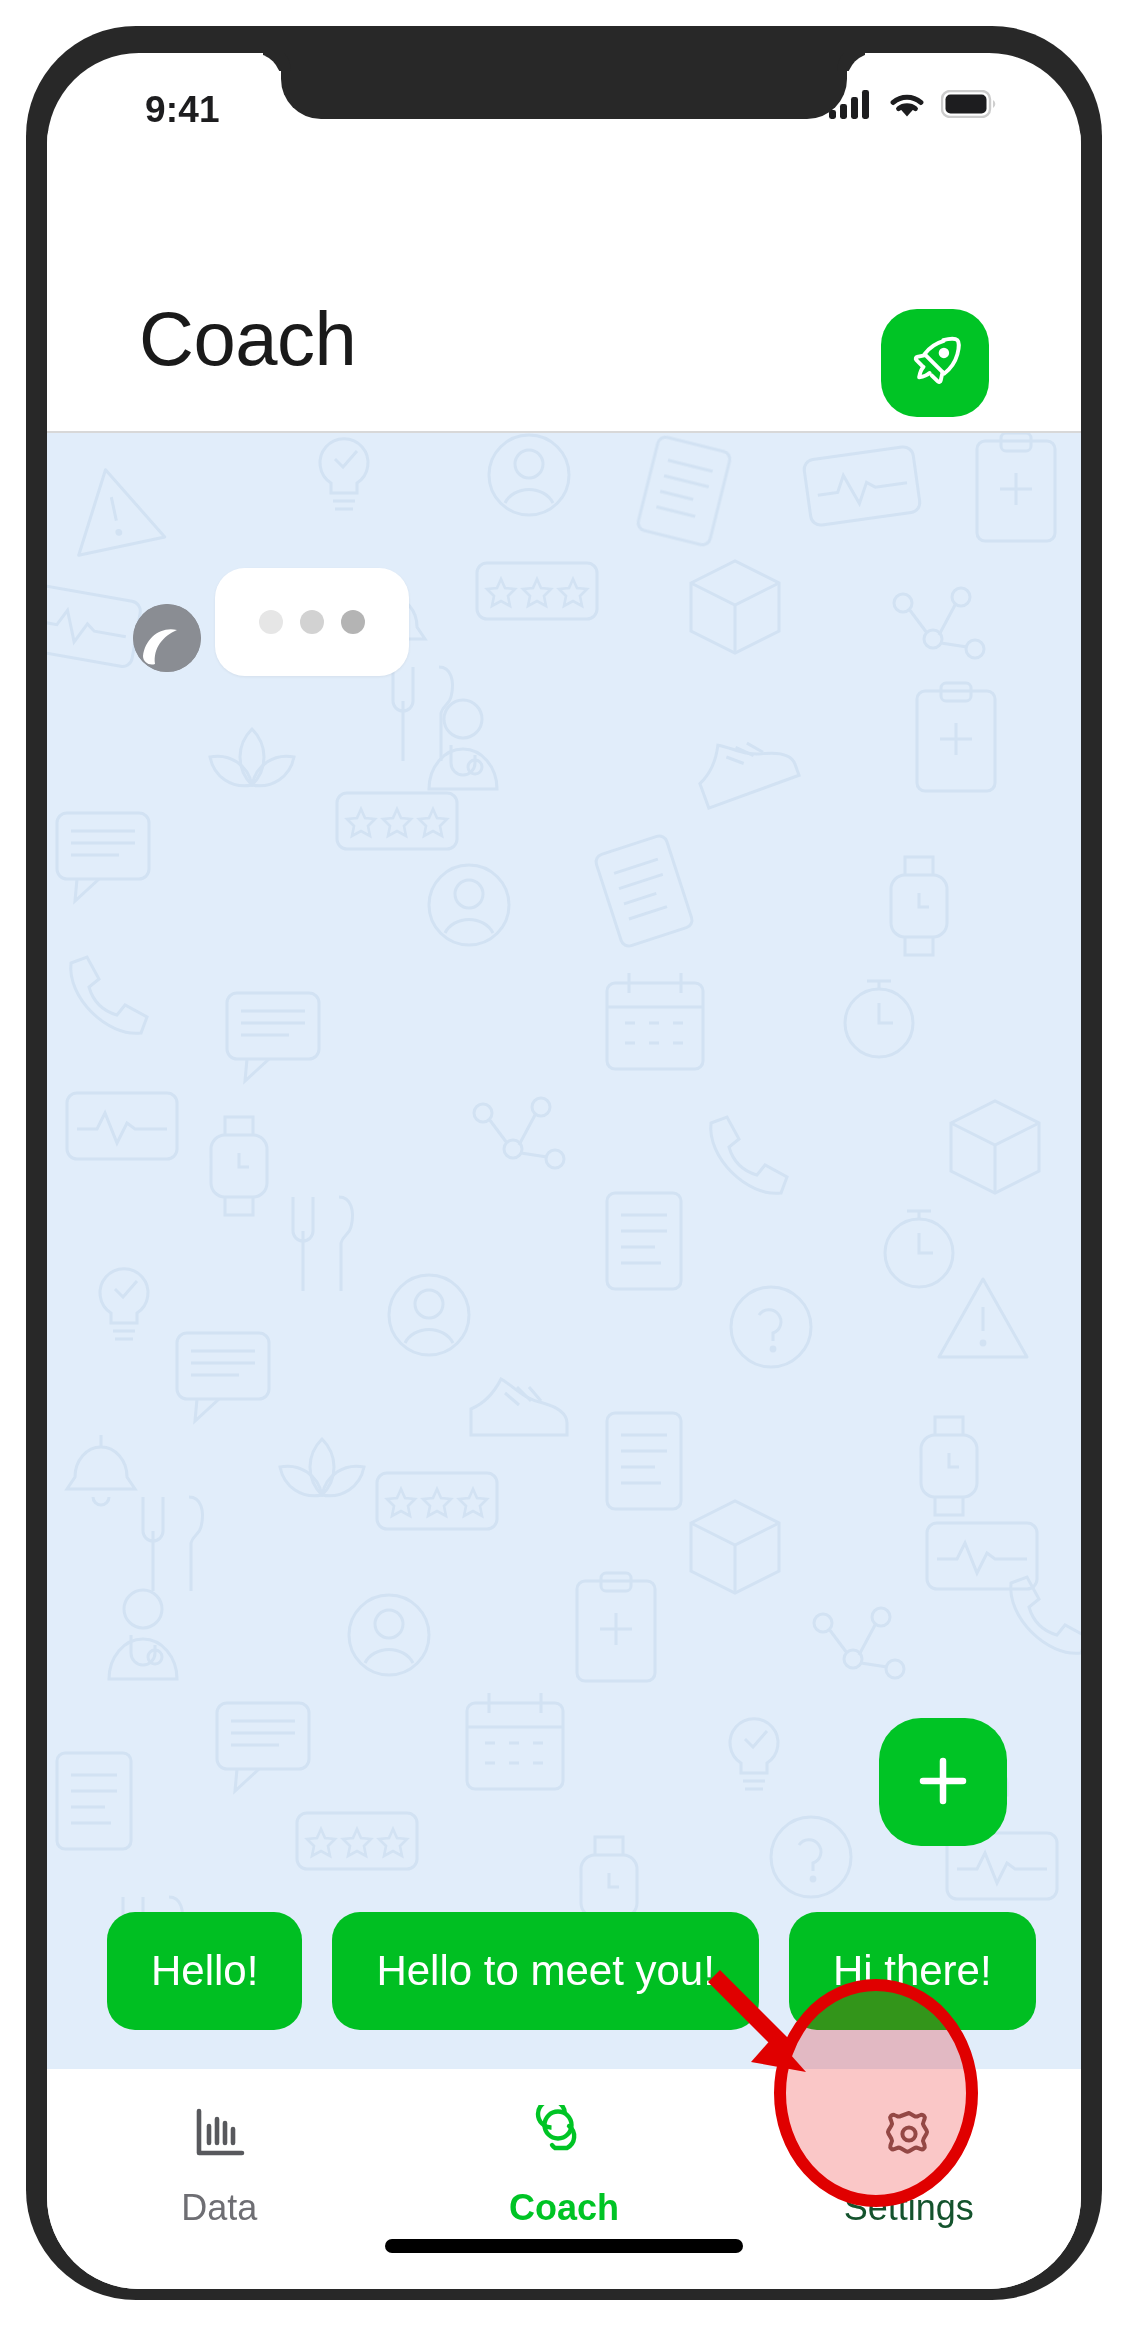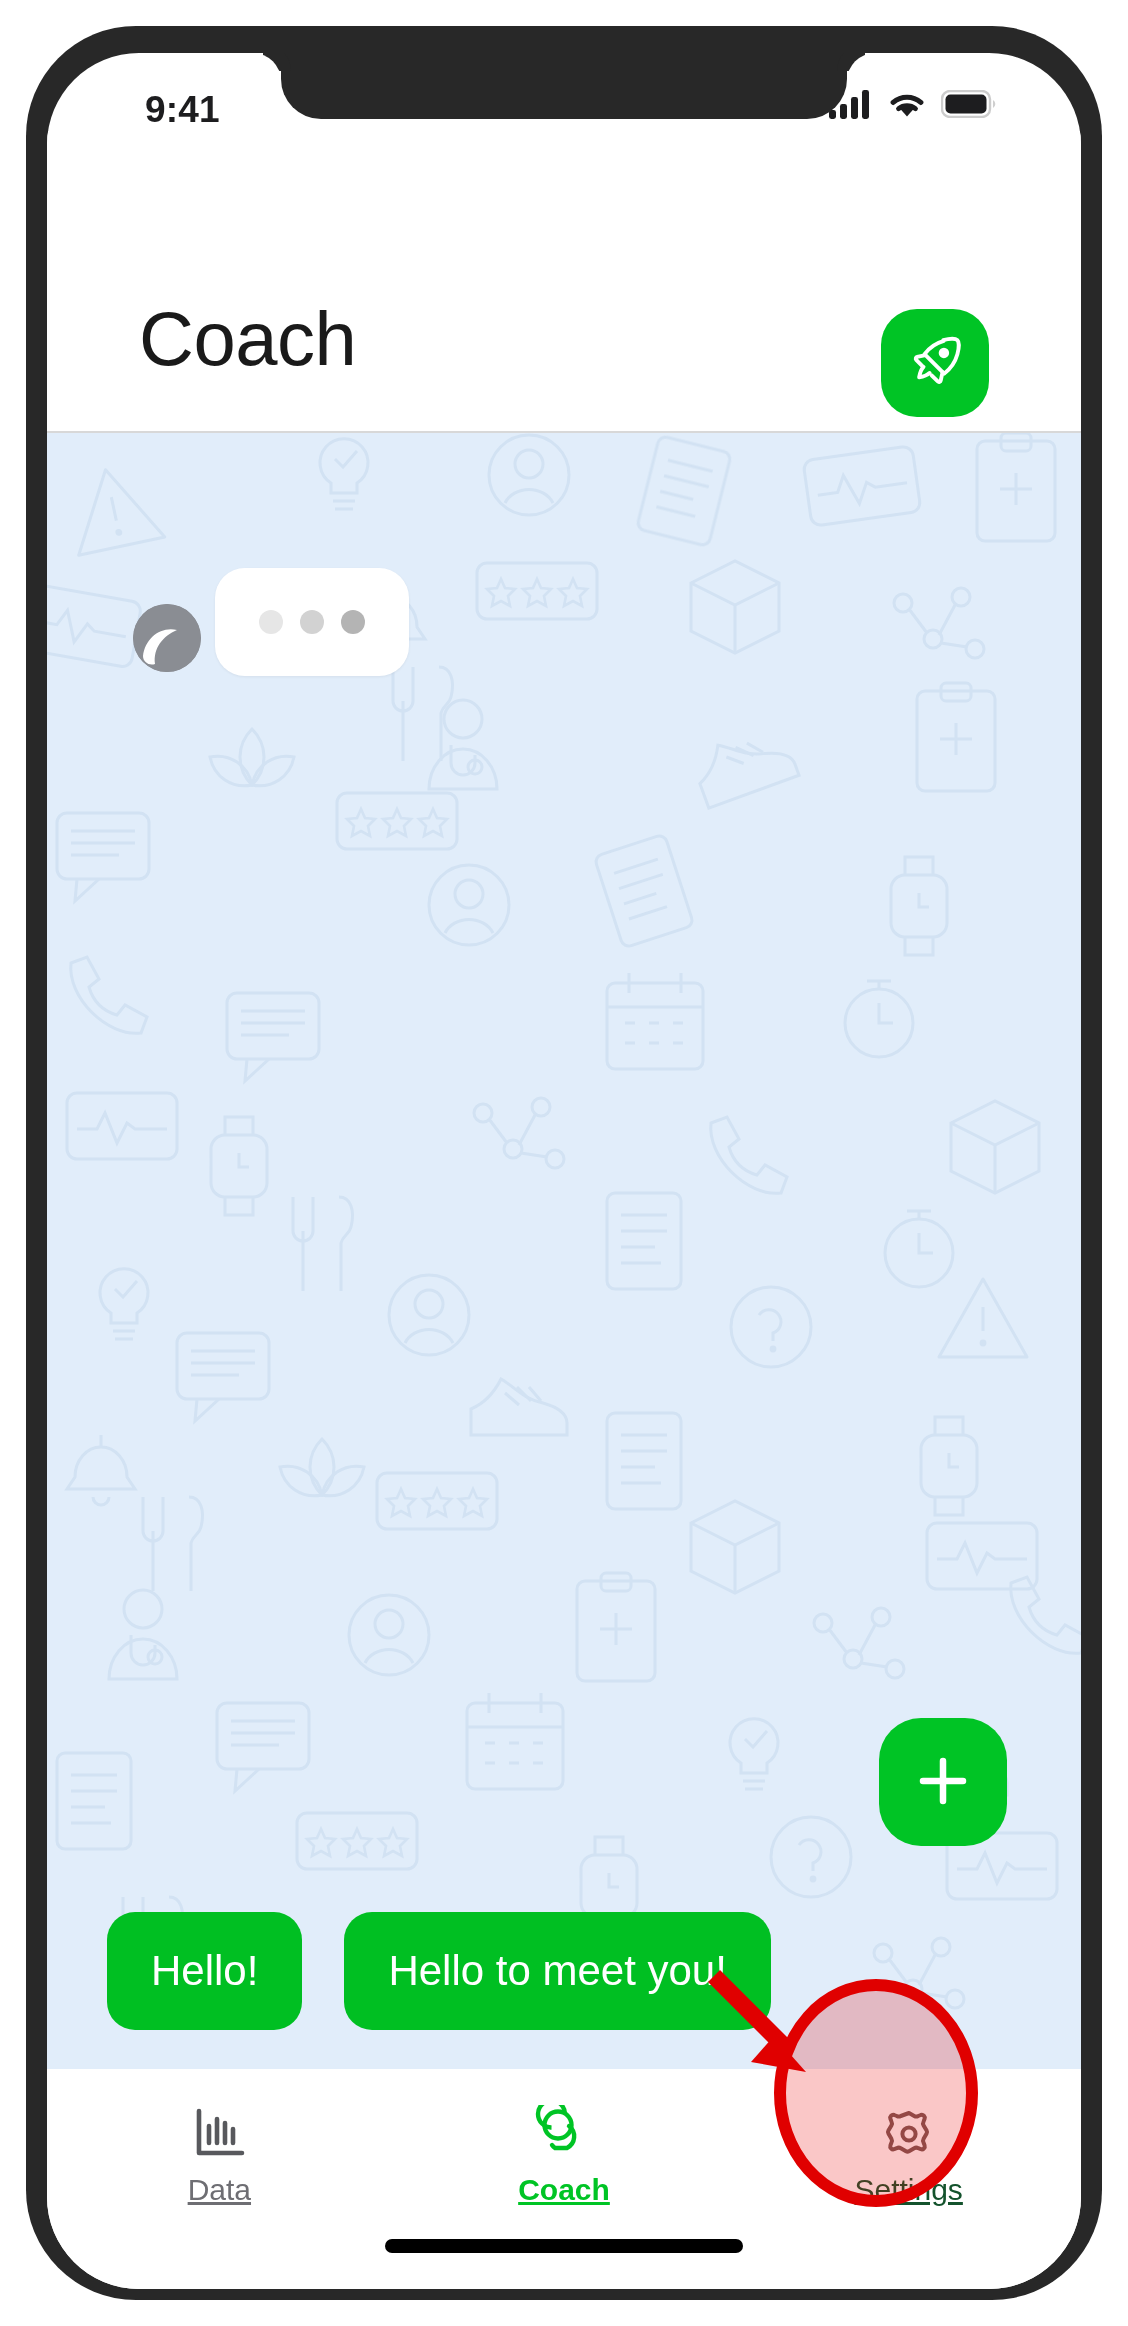--- a/index.html
+++ b/index.html
@@ -209,21 +209,21 @@
 
   
   .quick-replies {
     position: absolute;
     left: 0;
     bottom: 36px;
     width: 100%;
     height: 124px;
     display: flex;
     align-items: center;
-    gap: 42px;
+    gap: 30px;
     padding-left: 60px;
     box-sizing: border-box;
     z-index: 4;
     overflow: hidden;
   }
   .chip {
     flex: none;
     height: 118px;
     background: #00bf22;
     border-radius: 28px;
@@ -261,25 +261,24 @@
     cursor: pointer;
     position: relative;
   }
   .tab-icon {
     height: 62px;
     display: flex;
     align-items: center;
     justify-content: center;
   }
   .tab-label {
-    margin-top: 8px;
-    font-size: 30px;
+    margin-top: 22px;
+    font-size: 36px;
     color: #6e6e73;
     font-family: "Liberation Sans", sans-serif;
-    text-decoration: underline;
   }
   .tab-item.active .tab-label {
     color: #00c425;
     font-weight: 700;
   }
 
   
   .home-indicator {
     position: absolute;
     left: 50%;
@@ -549,20 +548,21 @@
         <span>
           <svg width="56" height="56" viewBox="0 0 56 56">
             <path d="M28 8 V48 M8 28 H48" stroke="#ffffff" stroke-width="6.5" stroke-linecap="round"></path>
           </svg>
         </span>
       </button>
 
       <div class="quick-replies">
         <button class="chip">Hello!</button>
         <button class="chip">Hello to meet you!</button>
+        <button class="chip">Hi there!</button>
       </div>
     </div>
 
     <div class="tab-bar">
 
       <div class="tab-item">
         <div class="tab-icon">
           <svg width="58" height="58" viewBox="0 0 58 58">
             <path d="M9 6 V48 H52" fill="none" stroke="#58595d" stroke-width="4.6" stroke-linecap="round" stroke-linejoin="round"></path>
             <path d="M19 38 V21 M27 38 V14 M35 38 V18 M43 38 V24" stroke="#58595d" stroke-width="4.6" stroke-linecap="round"></path>

